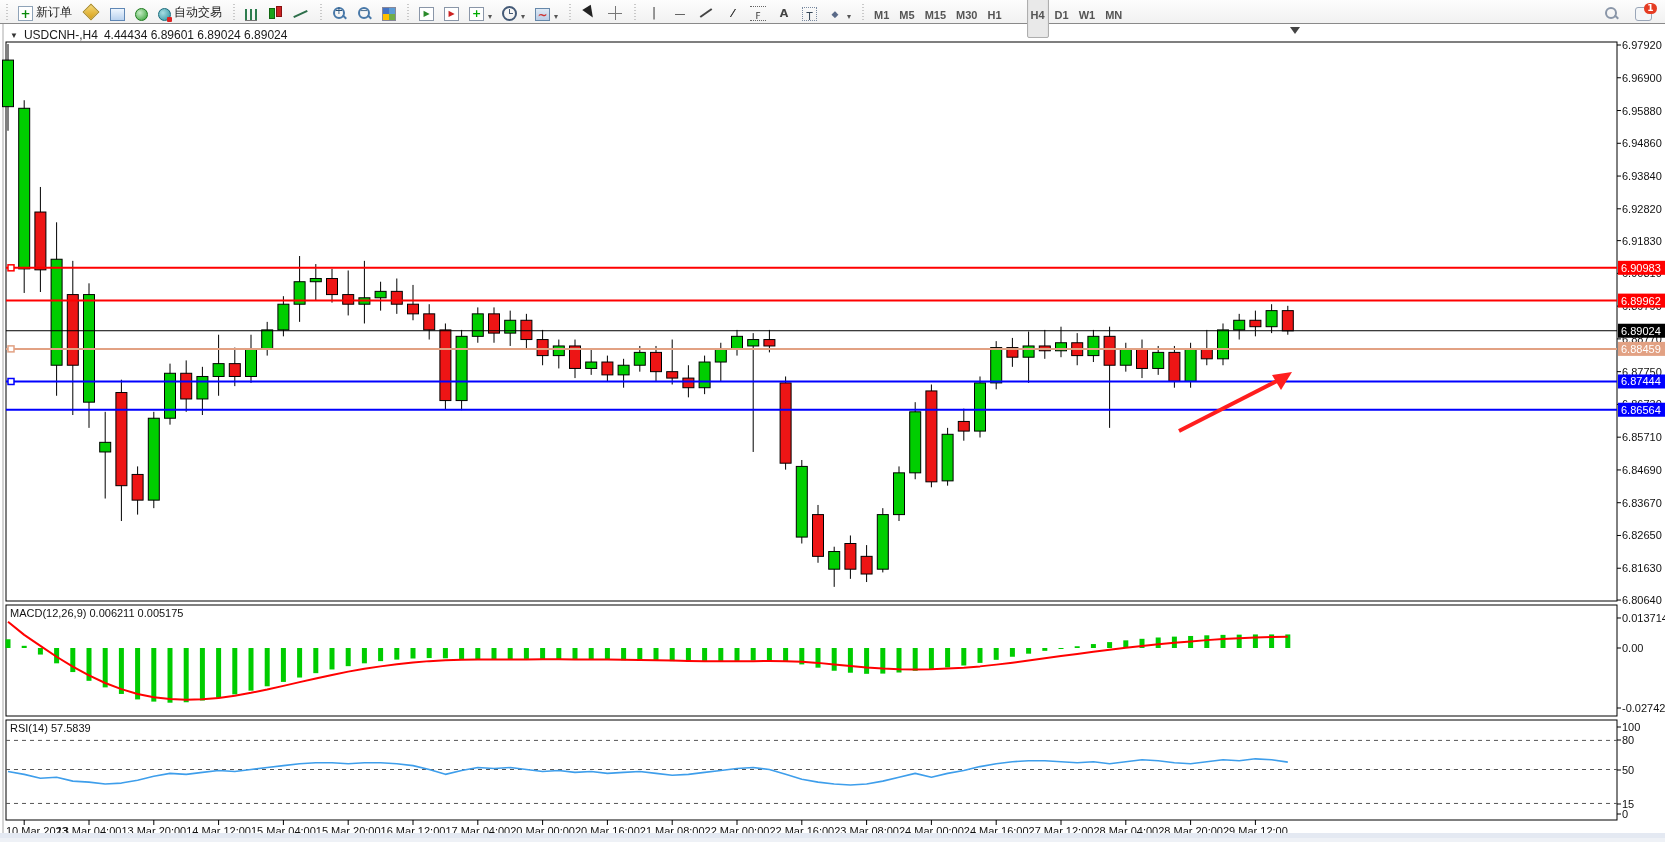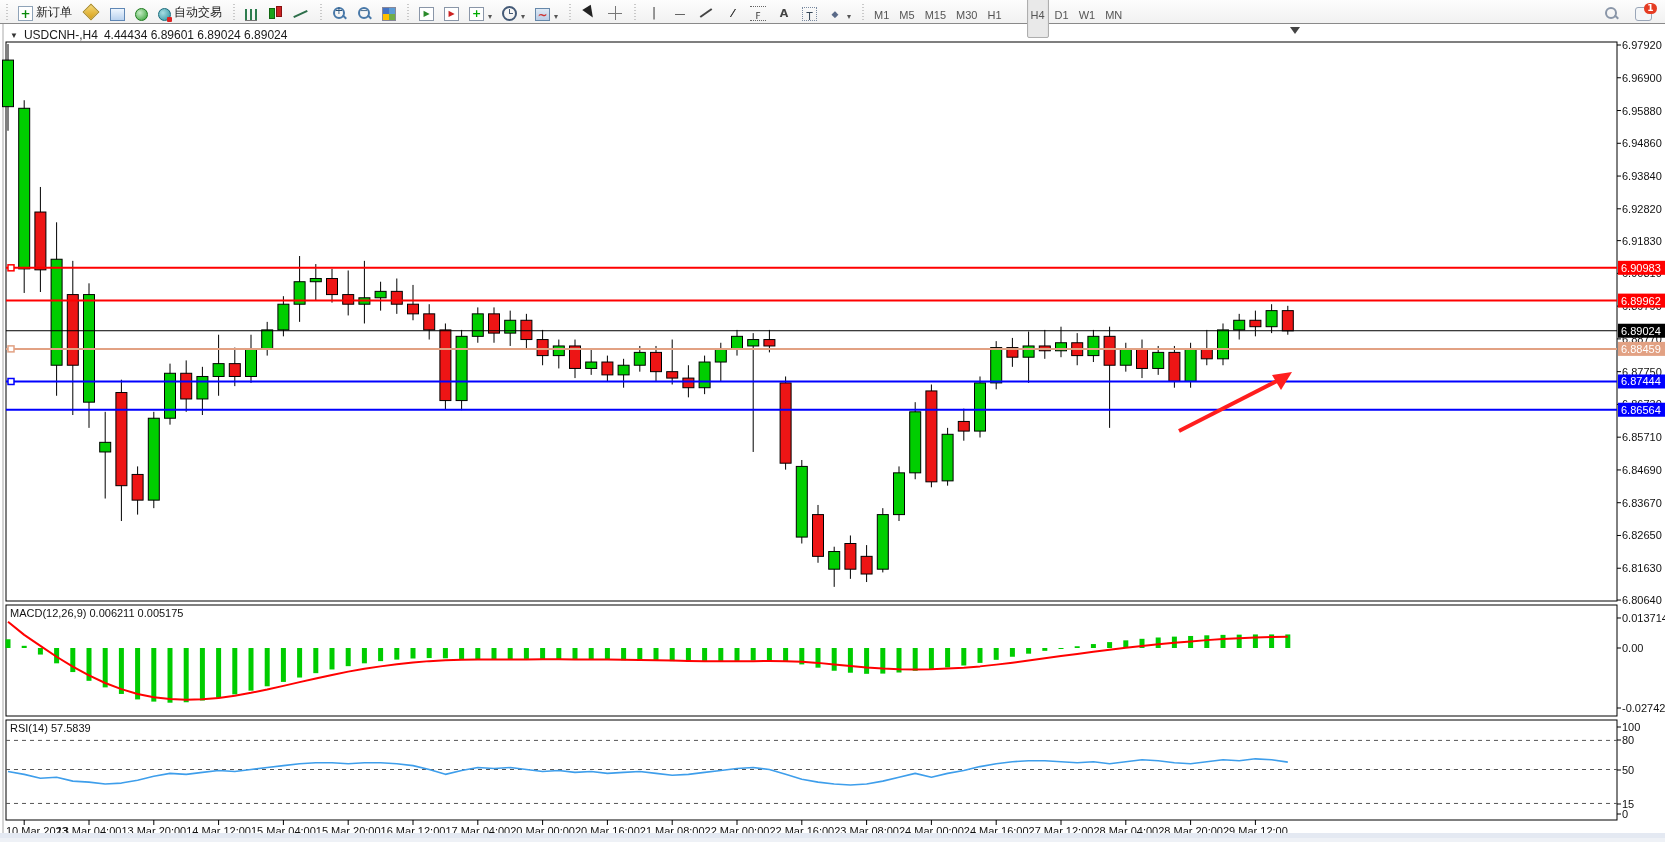--- a/index.html
+++ b/index.html
@@ -10,21 +10,21 @@
     background:linear-gradient(#fdfdfd,#f1f1f1);border-bottom:1px solid #8a8a8a;
     display:flex;align-items:center;z-index:5;}
   #toolbar-left{display:flex;align-items:center;flex:1;height:100%;}
   #toolbar-right{display:flex;align-items:center;height:100%;padding-right:8px;gap:6px;}
   .grip{width:7px;height:16px;margin:0 2px 0 4px;
     background:repeating-linear-gradient(0deg,#c9c9c9 0 1px,transparent 1px 3px);
     background-size:2px 100%;background-repeat:repeat-y;background-position:2px 0;}
   .tbtn{display:flex;align-items:flex-end;gap:3px;padding:16px 3px;margin:0 1px;height:19px;
     border:1px solid transparent;border-radius:2px;cursor:default;}
   .tbtn .lbl{font-size:12px;color:#222;white-space:nowrap;}
-  .tf .lbl{font-size:11px;font-weight:normal;color:#555;}
+  .tf .lbl{font-size:11px;font-weight:bold;color:#555;}
   .tf.active{background:#e9e9e9;border:1px solid #aeaeae;box-shadow:inset 0 1px 2px #d0d0d0;margin-left:20px;}
   .caret{font-size:8px;color:#555;margin-left:1px;}
   
   .ic{width:16px;height:16px;display:inline-block;position:relative;
       font:12px/16px "DejaVu Sans",sans-serif;text-align:center;flex:none;}
   .ic-neworder{background:#fff;border:1px solid #8fa3b8;width:13px;height:13px;}
   .ic-neworder::after{content:"+";position:absolute;left:0;right:0;top:-1px;color:#0a8a0a;font-weight:bold;}
   .ic-diamond{width:10px;height:10px;margin:3px;background:linear-gradient(135deg,#f6d873,#d7a019);
       border:1px solid #a8861a;transform:rotate(45deg);}
   .ic-monitor{width:13px;height:11px;margin-top:2px;background:linear-gradient(#eef6ff,#b9d2ee);border:1px solid #5f87b5;}

